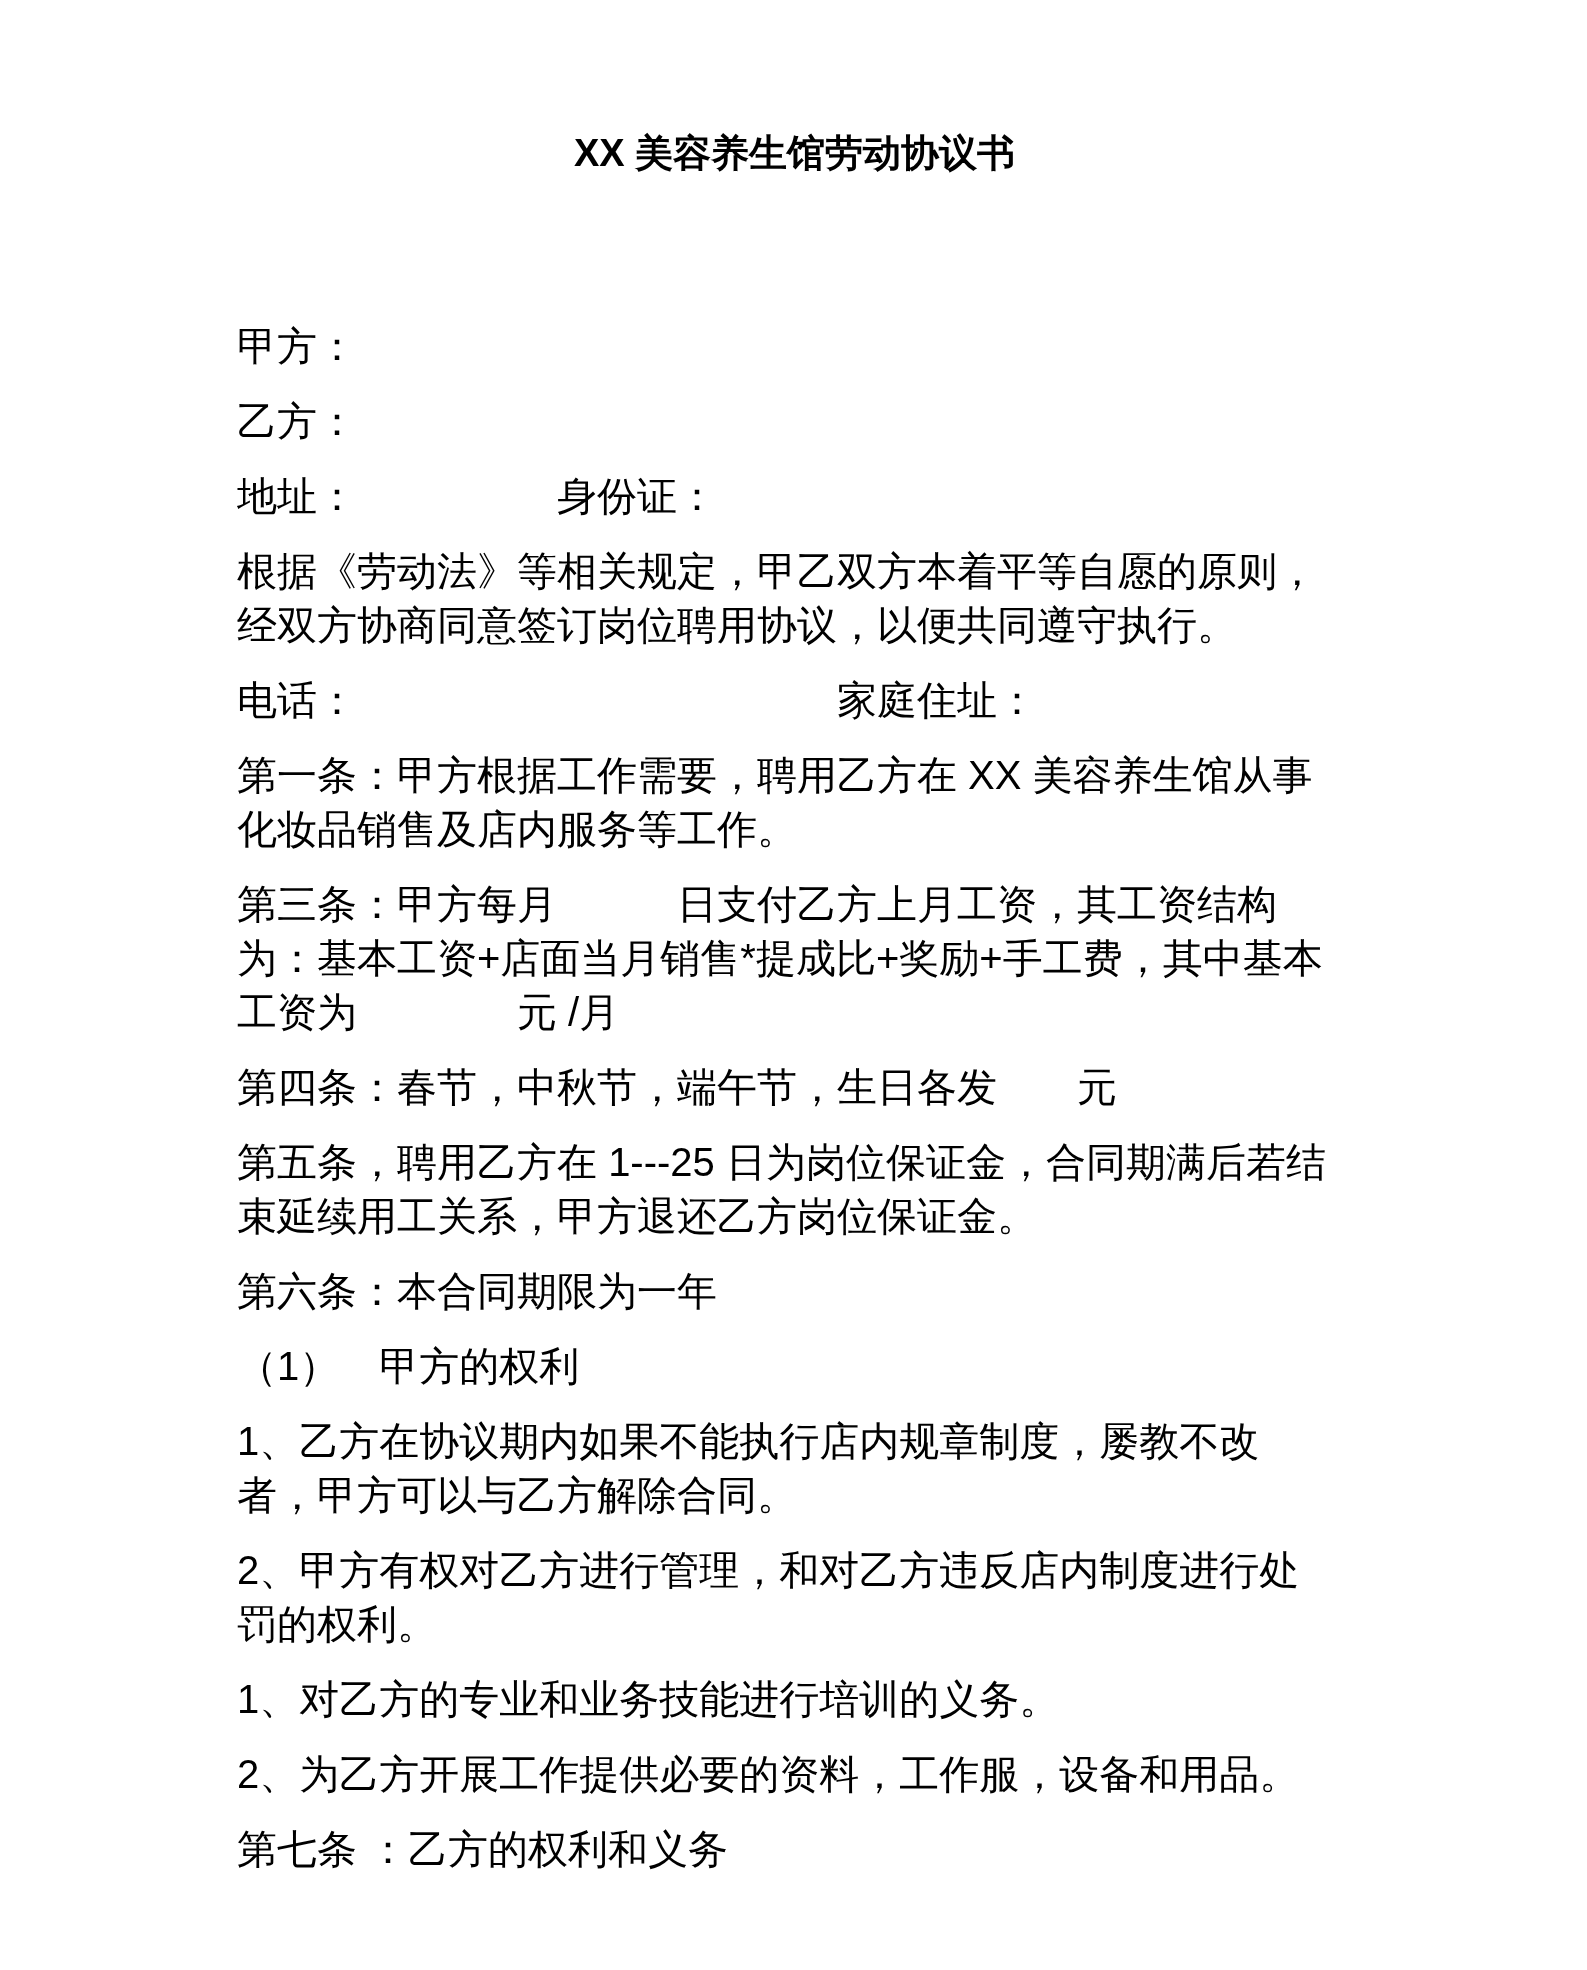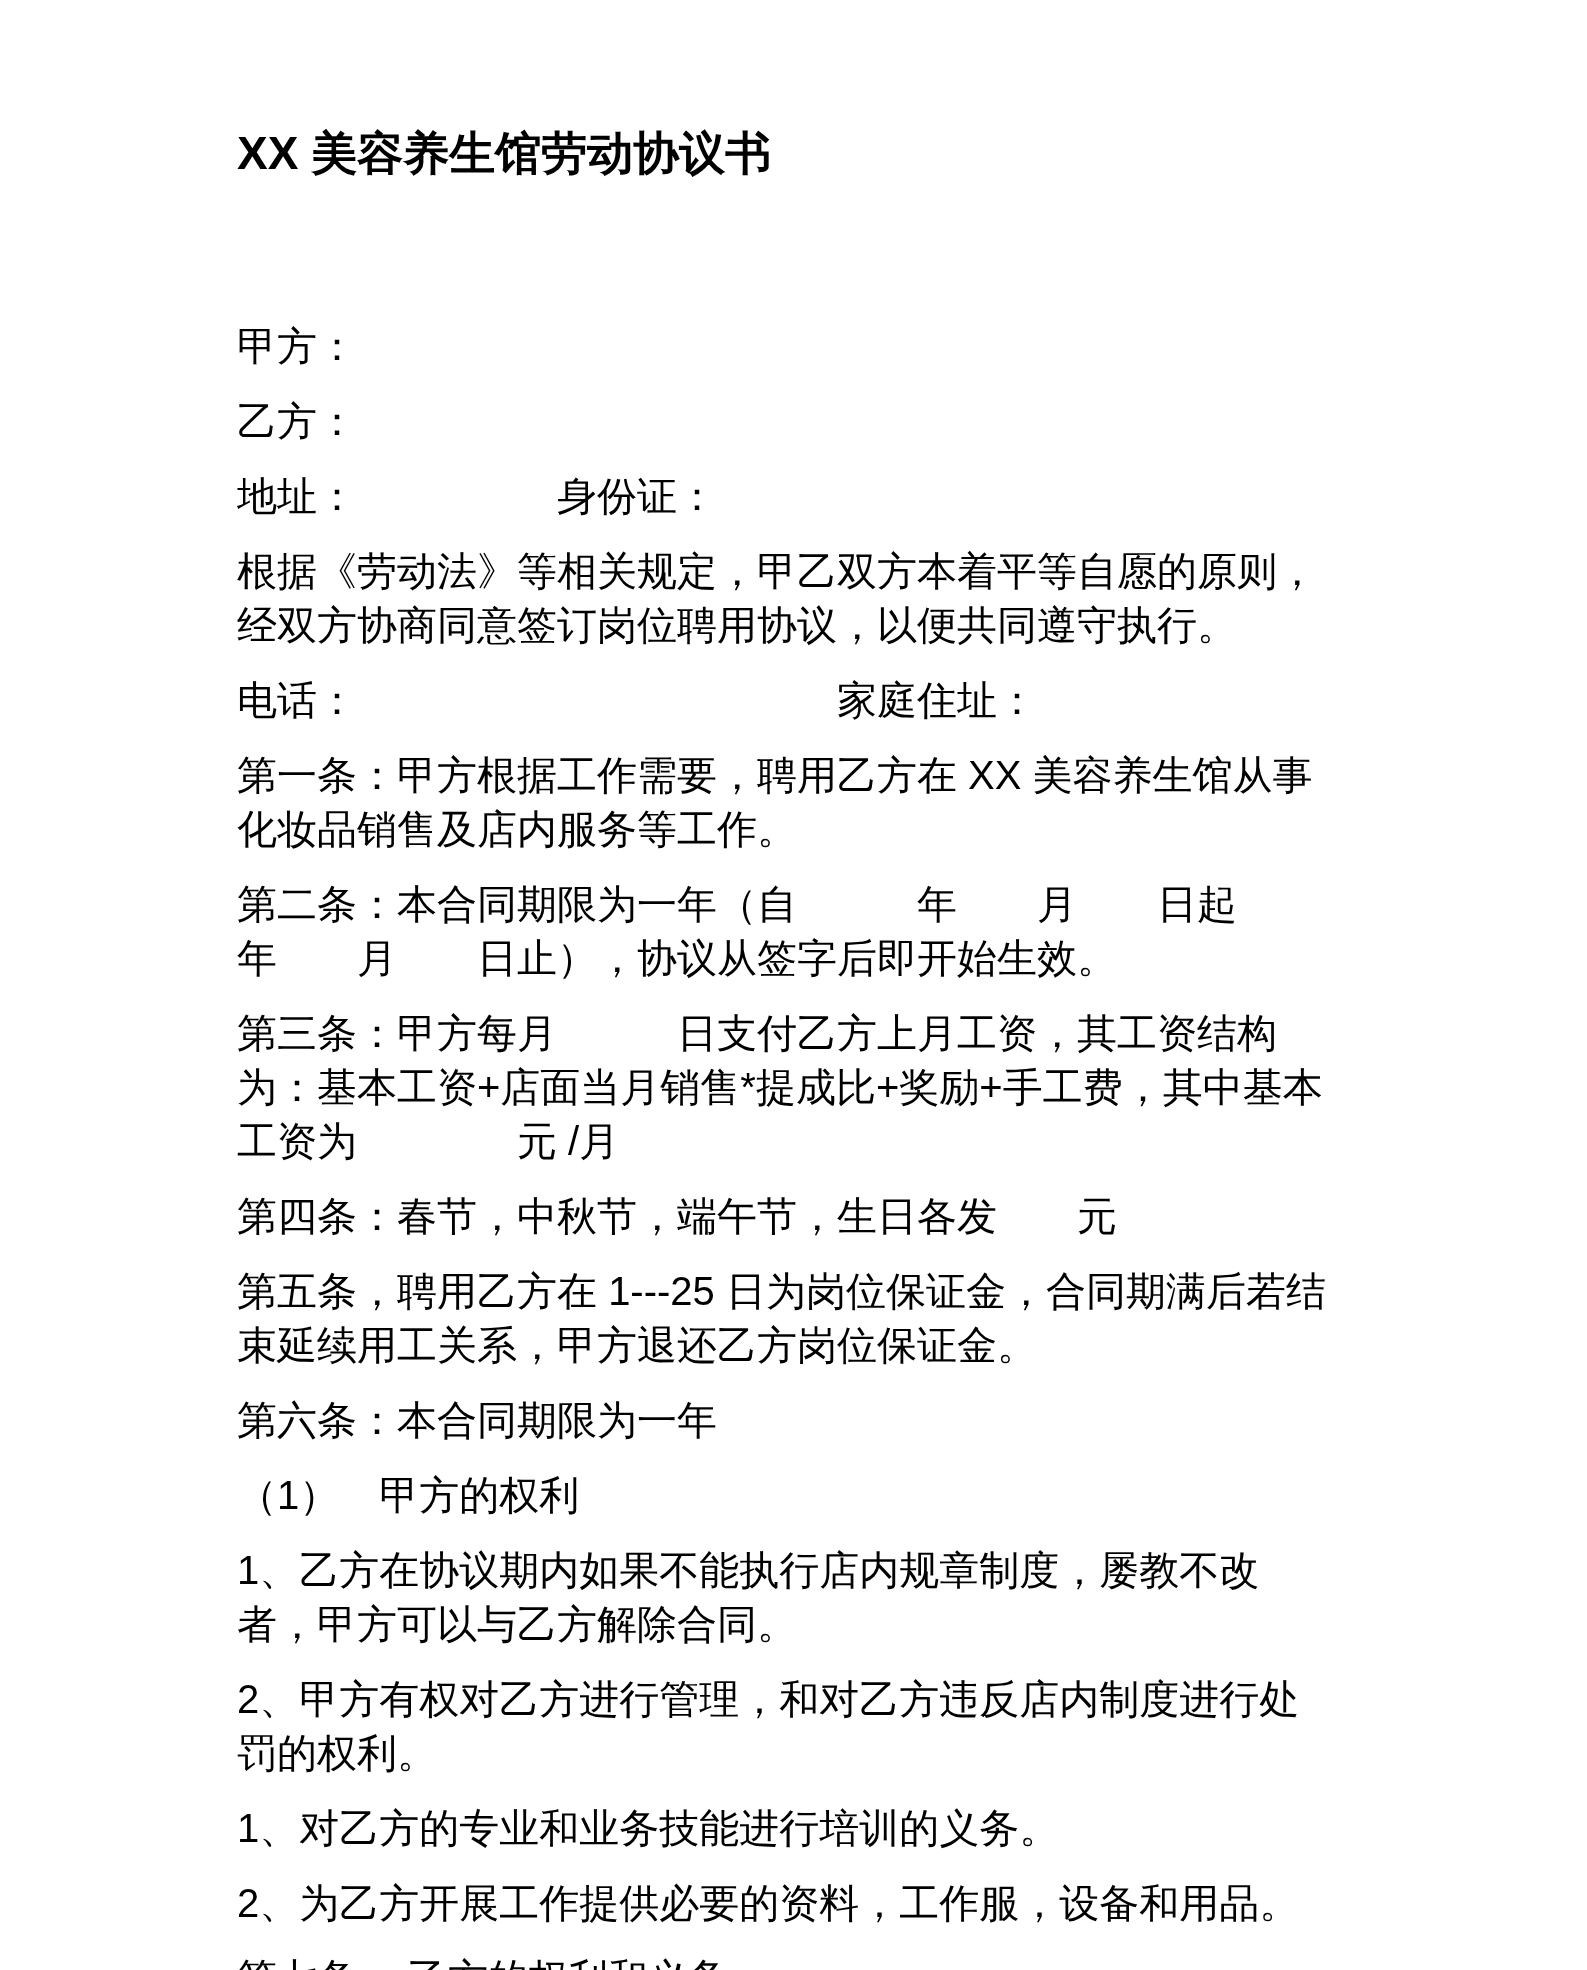--- a/index.html
+++ b/index.html
@@ -16,23 +16,24 @@
   }
   .page {
     box-sizing: border-box;
     width: 1587px;
     height: 1970px;
     padding: 126px 235px 0 237px;
     background: #ffffff;
   }
   .title {
     margin: 0 0 139px 0;
-    font-size: 46px;
+    font-size: 38px;
     line-height: 54px;
     font-weight: bold;
+    text-align: center;
     white-space: pre-wrap;
   }
   .doc-body p {
     margin: 0 16px 21px 0;
     font-size: 40px;
     line-height: 54px;
     font-weight: normal;
     white-space: pre-wrap;
     word-break: break-all;
     overflow-wrap: anywhere;
@@ -46,21 +47,20 @@
 
 <div class="page">
   <h1 class="title">XX 美容养生馆劳动协议书</h1>
   <div class="doc-body">
       <p><span>甲方：</span></p>
       <p><span>乙方：</span></p>
       <p><span>地址：　　　　　身份证：</span></p>
       <p><span>根据《劳动法》等相关规定，甲乙双方本着平等自愿的原则，经双方协商同意签订岗位聘用协议，以便共同遵守执行。</span></p>
       <p><span>电话：　　　　　　　　　　　　家庭住址：</span></p>
       <p><span>第一条：甲方根据工作需要，聘用乙方在 XX 美容养生馆从事化妆品销售及店内服务等工作。</span></p>
-      <p><span>第二条：本合同期限为一年（自　　　年　　月　　日起　　　年　　月　　日止），协议从签字后即开始生效。</span></p>
       <p><span>第三条：甲方每月　　　日支付乙方上月工资，其工资结构为：基本工资+店面当月销售*提成比+奖励+手工费，其中基本工资为　　　　元 /月</span></p>
       <p><span>第四条：春节，中秋节，端午节，生日各发　　元</span></p>
       <p><span>第五条，聘用乙方在 </span><span class="b">1---25</span><span> 日为岗位保证金，合同期满后若结束延续用工关系，甲方退还乙方岗位保证金。</span></p>
       <p><span>第六条：本合同期限为一年</span></p>
       <p><span>（1）　甲方的权利</span></p>
       <p><span class="b">1</span><span>、乙方在协议期内如果不能执行店内规章制度，屡教不改者，甲方可以与乙方解除合同。</span></p>
       <p><span class="b">2</span><span>、甲方有权对乙方进行管理，和对乙方违反店内制度进行处罚的权利。</span></p>
       <p><span class="b">1</span><span>、对乙方的专业和业务技能进行培训的义务。</span></p>
       <p><span class="b">2</span><span>、为乙方开展工作提供必要的资料，工作服，设备和用品。</span></p>
       <p><span>第七条 ：乙方的权利和义务</span></p>

